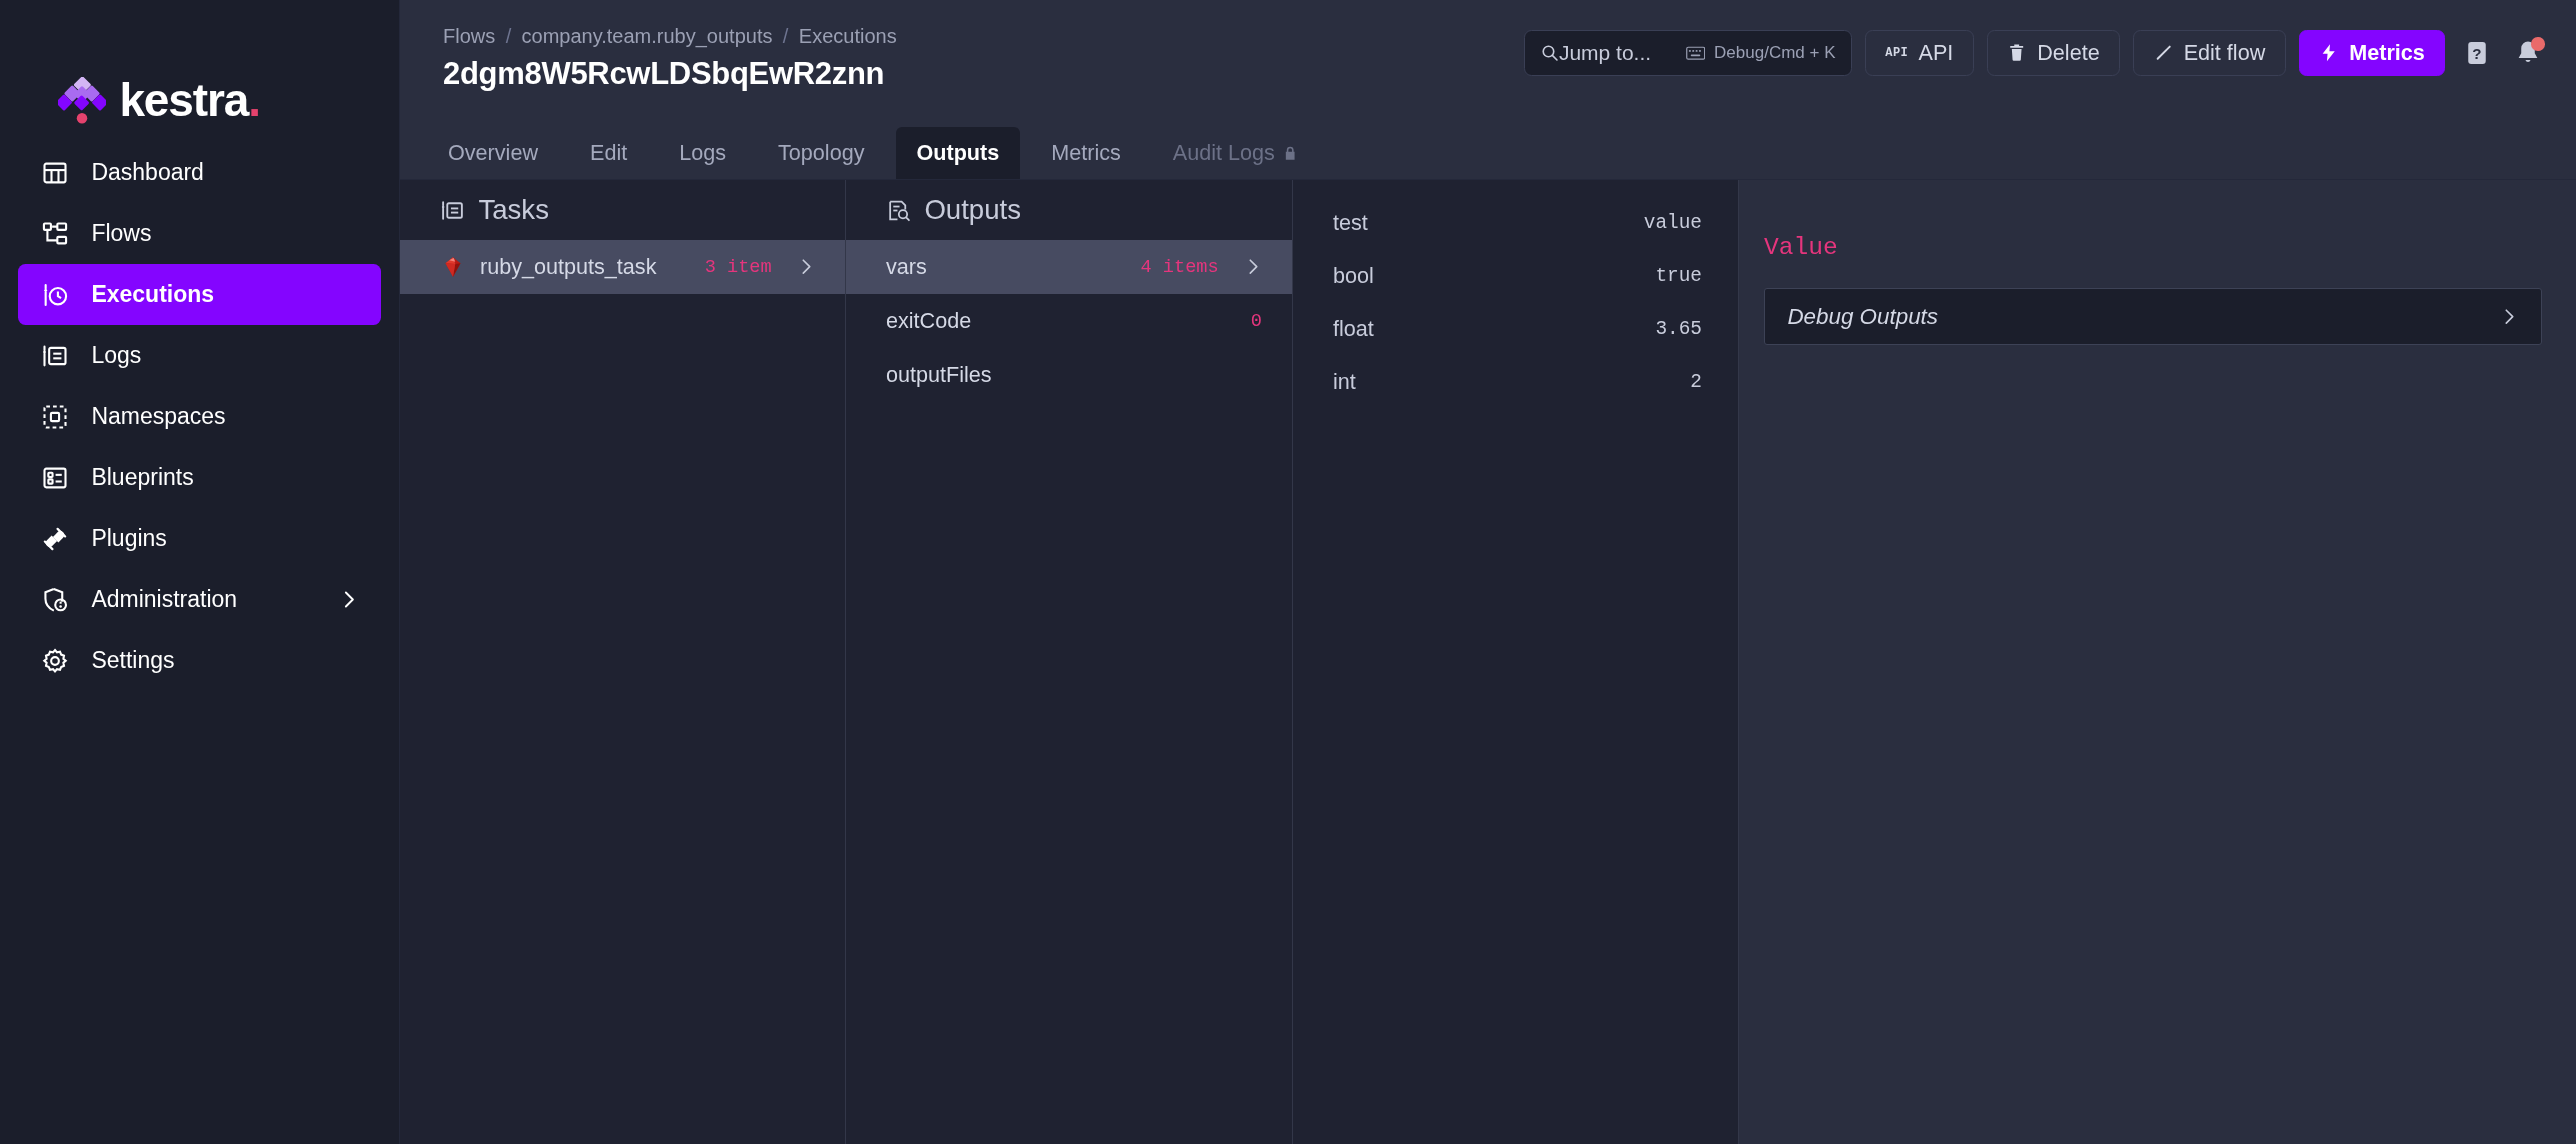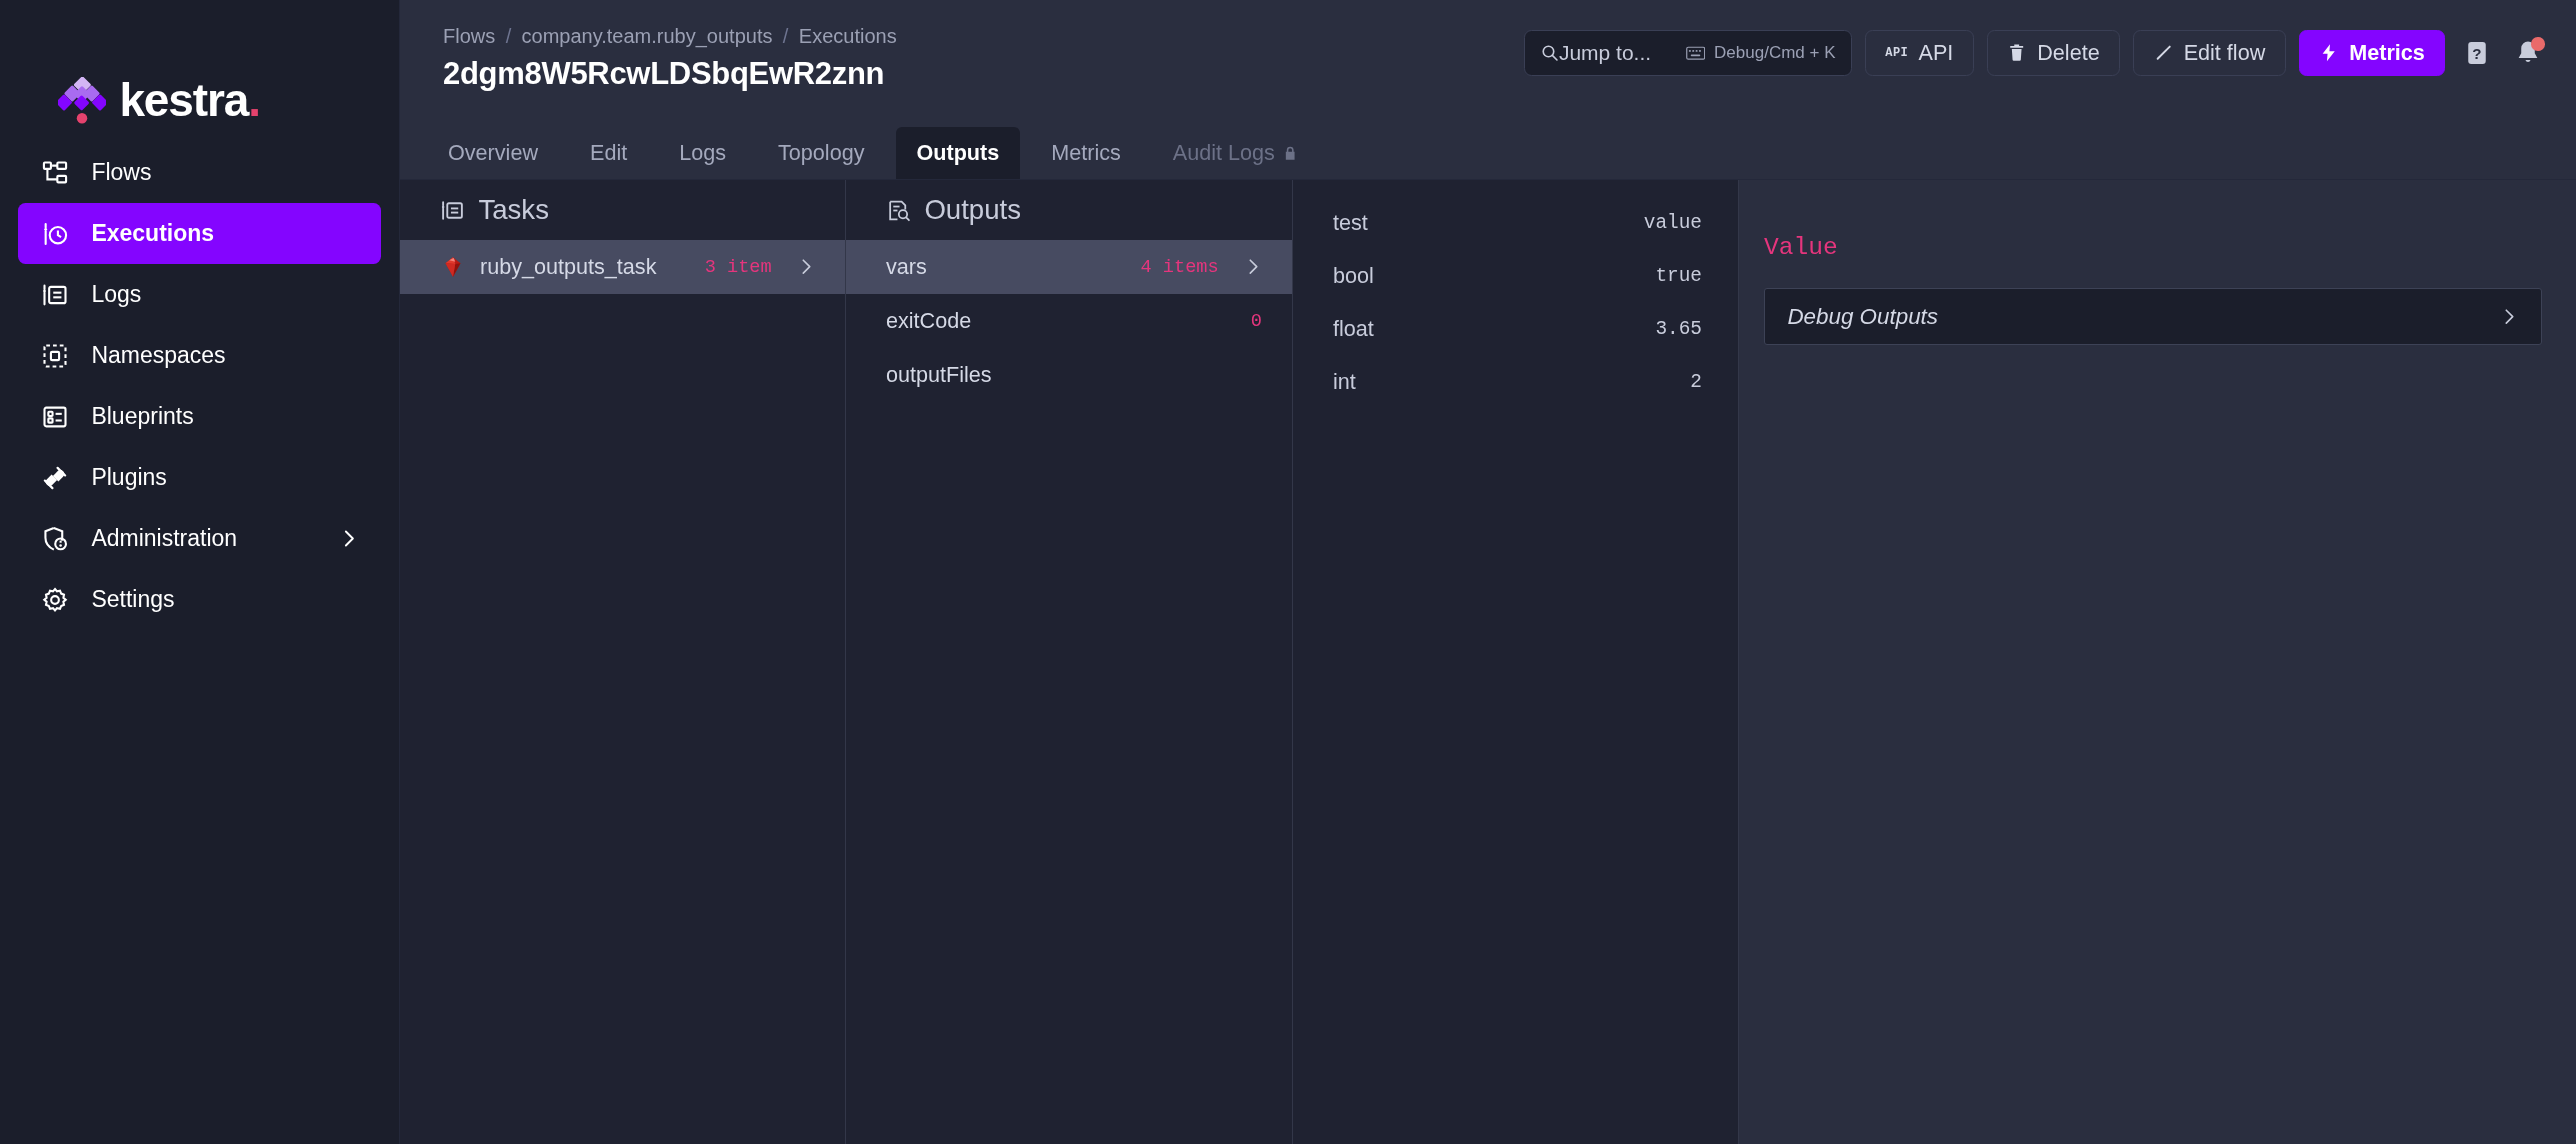--- a/index.html
+++ b/index.html
@@ -209,20 +209,31 @@
           <rect x="24" y="27" width="15" height="15" rx="2" transform="rotate(45 31.5 34.5)" fill="#8405ff"></rect>
           <rect x="48" y="26" width="16" height="16" rx="2" transform="rotate(45 56 34)" fill="#8405ff"></rect>
           <circle cx="32" cy="55" r="7" fill="#e5426d"></circle>
         </svg>
       </span>
       <span class="logo-word"><span>kestra</span><span class="dot">.</span></span>
     </div>
 
     <nav class="nav">
 
+      <div class="nav-item">
+        <span class="nav-ico">
+          <svg viewBox="0 0 24 24" fill="none" stroke="#ffffff" stroke-width="1.8">
+            <rect x="3" y="4" width="18" height="16" rx="1.5"></rect>
+            <line x1="3" y1="9.5" x2="21" y2="9.5"></line>
+              <line x1="9" y1="9.5" x2="9" y2="20"></line>
+            <line x1="15" y1="9.5" x2="15" y2="20"></line>
+          </svg>
+        </span>
+        <span class="nav-label">Dashboard</span>
+      </div>
 
       <div class="nav-item">
         <span class="nav-ico">
           <svg viewBox="0 0 24 24" fill="none" stroke="#ffffff" stroke-width="1.8">
             <rect x="2.5" y="3" width="6" height="5.5" rx="0.8"></rect>
             <rect x="14" y="3" width="7.5" height="5.5" rx="0.8"></rect>
             <rect x="14" y="14.5" width="7.5" height="5.5" rx="0.8"></rect>
             <path d="M5.5 8.5v9h8.5M9.5 5.7h4.5"></path>
           </svg>
         </span>

